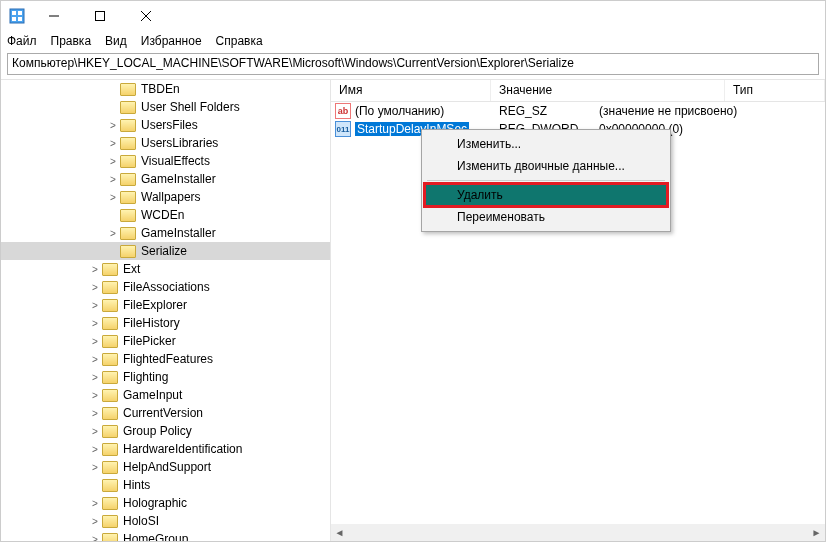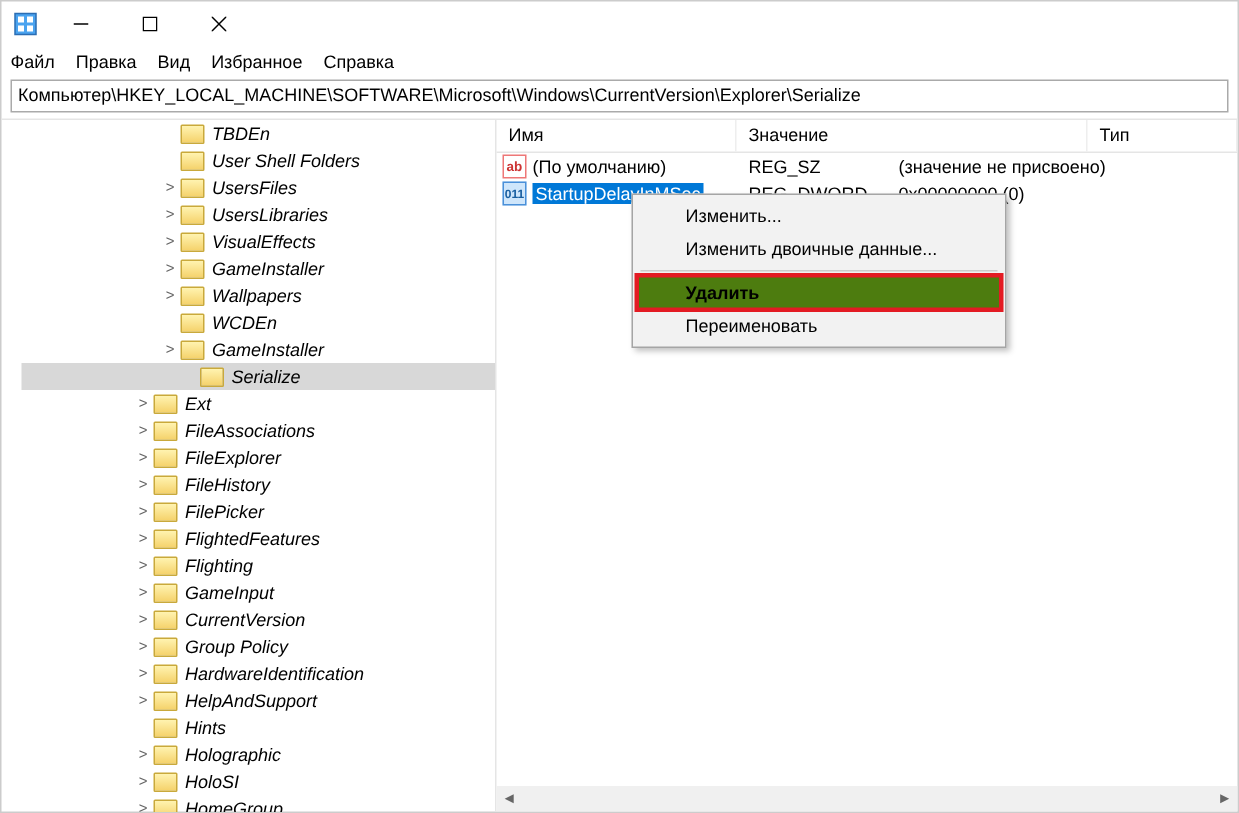--- a/index.html
+++ b/index.html
@@ -7,39 +7,39 @@
 .titlebar { height:30px; display:flex; align-items:center; padding:0 0 0 8px; }
 .titlebar .icon { width:16px; height:16px; margin-right:6px; }
 .titlebar .title { flex:1; }
 .winbtn { width:46px; height:30px; display:flex; align-items:center; justify-content:center; }
 .menubar { height:20px; display:flex; align-items:center; padding:0 6px; gap:14px; }
 .menubar span { cursor:default; }
 .addr { height:22px; border:1px solid #aaa; margin:2px 6px 4px; padding:2px 4px; font-size:12px; white-space:nowrap; overflow:hidden; }
 .panes { display:flex; height:calc(100% - 30px - 20px - 28px); border-top:1px solid #e5e5e5; }
 .tree { width:330px; border-right:1px solid #e5e5e5; overflow-y:scroll; overflow-x:hidden; position:relative; }
 .tree ul { list-style:none; }
-.tree li { white-space:nowrap;font-style:italic; }
+.tree li { white-space:nowrap; }
 .row { display:flex; align-items:center; height:18px; padding-left:var(--ind,0); }
 .tw { width:12px; text-align:center; color:#666; font-size:10px; display:inline-block; }
 .fld { width:16px; height:13px; background:linear-gradient(#fff3b0,#f5d26b); border:1px solid #c9a93b; border-radius:1px; margin:0 3px 0 1px; flex-shrink:0; }
-.row.sel { background:#d8d8d8;margin-left:13px; }
+.row.sel { background:#d8d8d8; }
 .lbl { padding:0 2px; }
 .listpane { flex:1; display:flex; flex-direction:column; position:relative; }
 .cols { display:flex; height:22px; border-bottom:1px solid #e5e5e5; }
 .col { padding:3px 8px; border-right:1px solid #eee; }
 .col.name { width:160px; } .col.type { width:100px; } .col.val { flex:1; }
 .lrow { display:flex; align-items:center; height:18px; }
 .lc.name { width:160px; display:flex; align-items:center; padding-left:4px; }
 .lc.type { width:100px; padding-left:8px; } .lc.val { flex:1; padding-left:8px; }
 .ico-ab { width:16px; height:16px; border:1px solid #e77; background:#fff; color:#c33; font-size:9px; font-weight:bold; display:flex; align-items:center; justify-content:center; margin-right:4px; flex-shrink:0; }
 .ico-bin { width:16px; height:16px; border:1px solid #4a90d9; background:#cfe6fb; color:#1a5fa0; font-size:8px; font-weight:bold; display:flex; align-items:center; justify-content:center; margin-right:4px; flex-shrink:0; }
 .lrow.sel .lc.name .txt { background:#0078d7; color:#fff; padding:0 2px; }
 .ctx { position:absolute; left:420px; top:128px; width:250px; background:#f2f2f2; border:1px solid #a5a5a5; box-shadow:2px 2px 4px rgba(0,0,0,.25); padding:3px; }
 .ctx .mi { padding:4px 8px 4px 32px; position:relative; }
-.ctx .mi.hl { background:#4d7c0f; outline:3px solid #e31b23; outline-offset:-1px;font-weight:bold; }
+.ctx .mi.hl { background:#0f766e; outline:3px solid #e31b23; outline-offset:-1px; }
 .ctx hr { border:none; border-top:1px solid #ccc; margin:3px 2px; }
 .sb-bottom { position:absolute; left:0; right:0; bottom:0; height:17px; background:#f0f0f0; display:flex; align-items:center; }
 .sb-bottom .ar { width:17px; height:17px; display:flex; align-items:center; justify-content:center; color:#666; font-size:10px; }
 .sb-bottom .track { flex:1; background:#f0f0f0; }
 
 .tree::-webkit-scrollbar { width:17px; }
 .tree::-webkit-scrollbar-thumb { background:#cdcdcd; }
 .tree::-webkit-scrollbar-track { background:#f0f0f0; }
 </style>
 </head>

